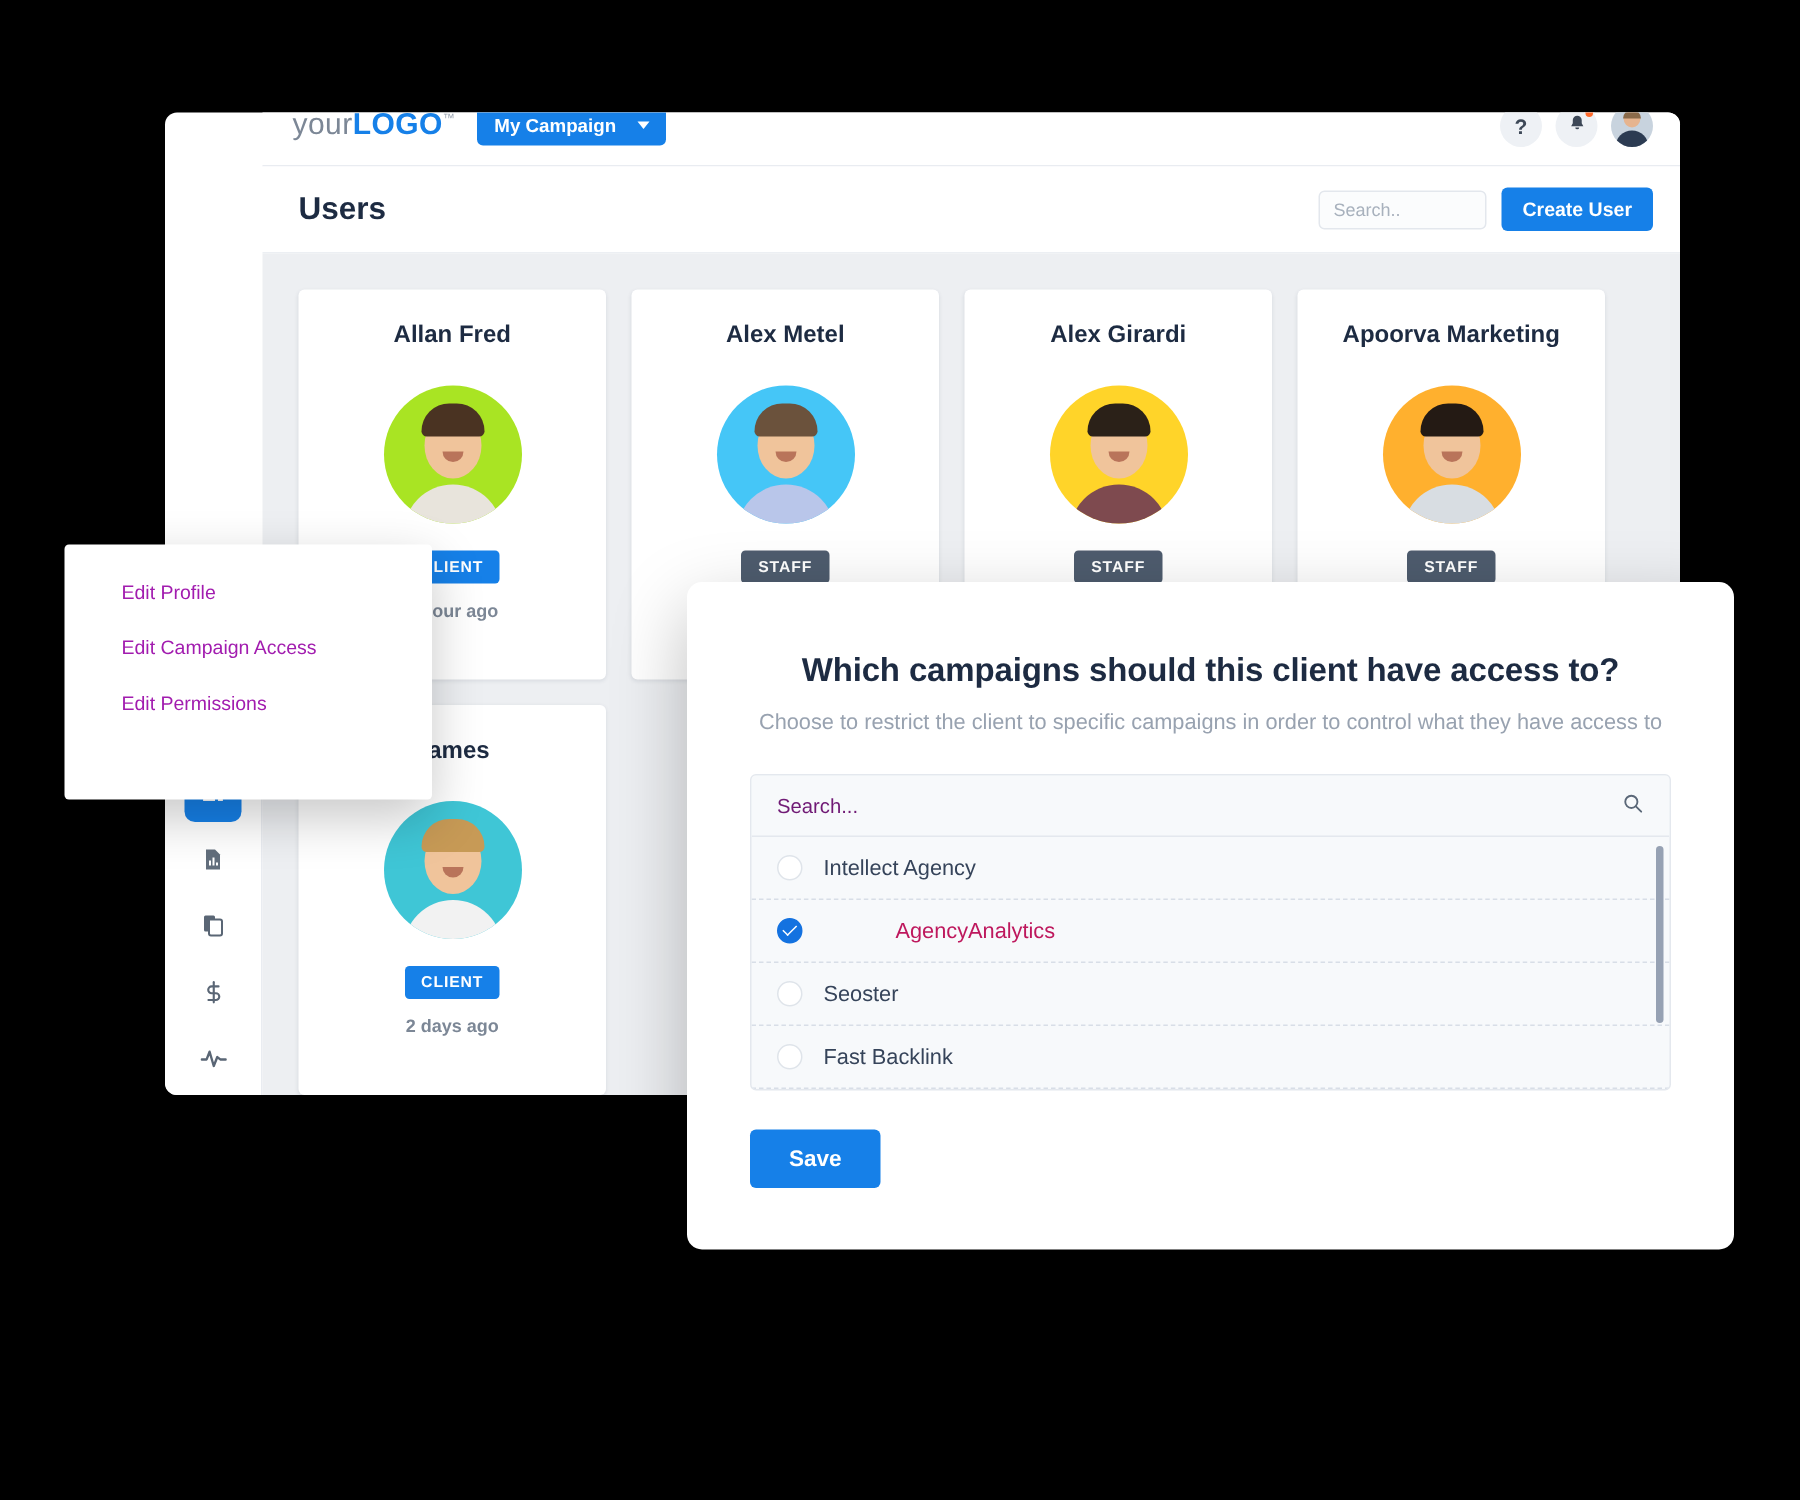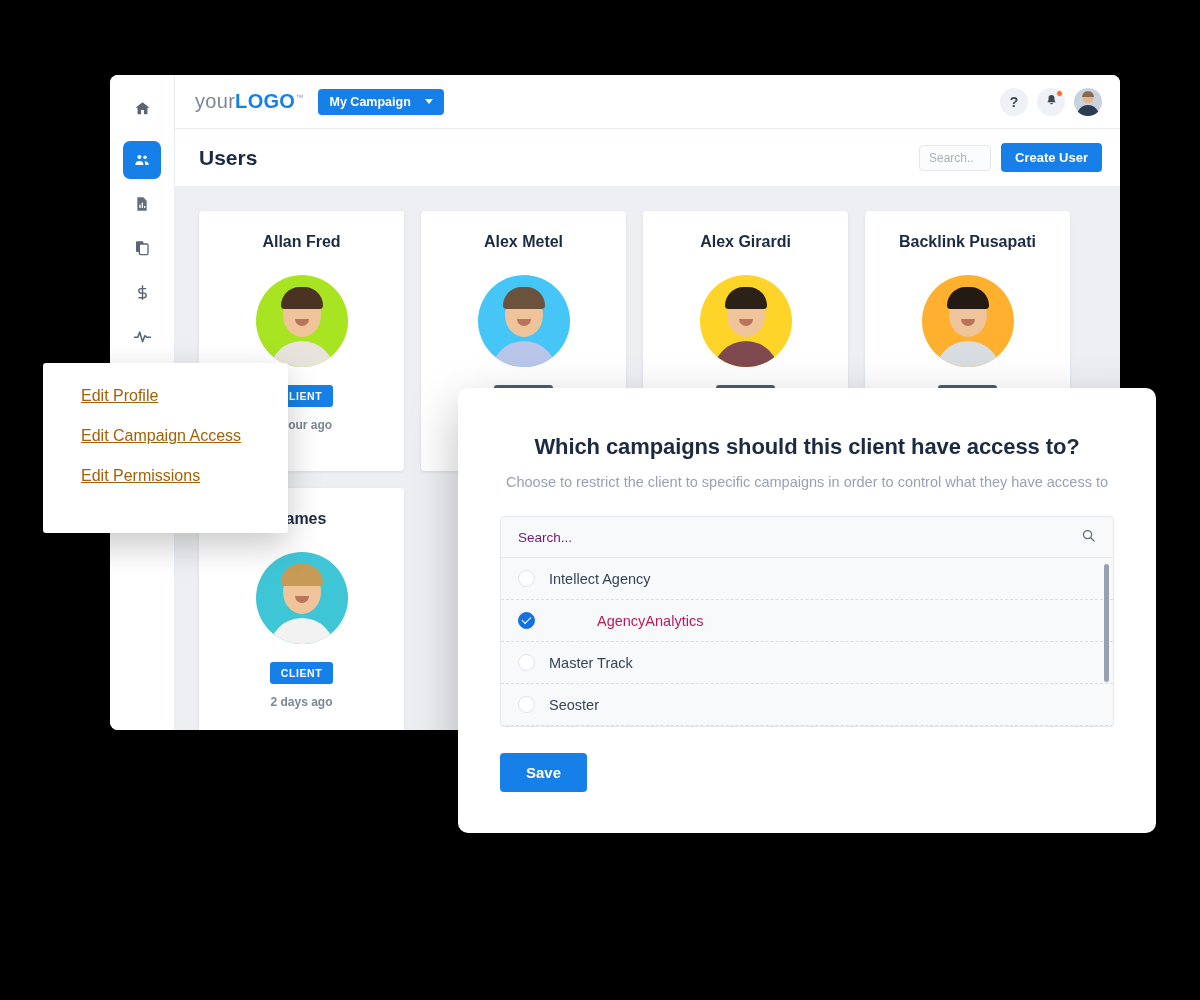--- a/index.html
+++ b/index.html
@@ -13,20 +13,21 @@
 
   
   .app-window {
     position: absolute; left: 110px; top: 75px;
     width: 1010px; height: 655px;
     background: #ffffff;
     border-radius: 8px;
     box-shadow: 0 14px 42px rgba(0,0,0,.30);
     overflow: hidden;
     display: flex;
+    align-items: flex-end;
   }
 
   
   .sidebar {
     width: 65px; flex: 0 0 65px;
     background: #ffffff;
     border-right: 1px solid #e9ecf1;
     display: flex; flex-direction: column;
     align-items: center;
     padding-top: 14px;
@@ -97,21 +98,21 @@
   .pagehead {
     height: 58px; flex: 0 0 58px;
     background: #ffffff;
     display: flex; align-items: center;
     padding: 0 18px 0 24px;
     border-bottom: 1px solid #eceff3;
   }
   .page-title { font-size: 21px; font-weight: 700; color: #1d2b42; }
   .pagehead-right { margin-left: auto; display: flex; align-items: center; gap: 10px; }
   .search-box {
-    width: 72px; height: 26px;
+    width: 112px; height: 26px;
     border: 1px solid #e3e7ed; border-radius: 4px;
     background: #fbfcfd;
     display: flex; align-items: center; padding: 0 9px;
     font-size: 12px; color: #a8b1bd;
   }
   .btn-primary {
     background: #1680e8; color: #fff;
     font-size: 13px; font-weight: 600;
     padding: 7px 14px; border-radius: 4px;
     border: none; cursor: pointer;
@@ -157,22 +158,22 @@
   
   .ctx-menu {
     position: absolute; left: 43px; top: 363px;
     width: 245px; height: 170px;
     background: #ffffff;
     border-radius: 3px;
     box-shadow: 0 12px 34px rgba(0,0,0,.22);
     padding: 24px 0 0 38px;
   }
   .ctx-item {
-    font-size: 16px; color: #a16207;
-    margin-bottom: 22px; cursor: pointer; text-decoration: underline;
+    font-size: 13px; color: #a21caf;
+    margin-bottom: 22px; cursor: pointer;
   }
 
   
   .modal {
     position: absolute; left: 458px; top: 388px;
     width: 698px; height: 445px;
     background: #ffffff;
     border-radius: 10px;
     box-shadow: 0 18px 50px rgba(0,0,0,.26);
     padding: 46px 42px 0 42px;
@@ -371,21 +372,21 @@
               <div class="uavatar" style="background:#ffd429">
                 <span class="uav-body" style="background:#7e4a4f"></span>
                 <span class="uav-head"></span>
                 <span class="uav-hair" style="background:#2b2118"></span>
                 <span class="uav-smile"></span>
               </div>
               <div class="badge staff">STAFF</div>
               <div class="uago"></div>
             </div>
             <div class="ucard">
-              <div class="uname">Backlink Pusapati</div>
+              <div class="uname">Apoorva Marketing</div>
               <div class="uavatar" style="background:#ffb02e">
                 <span class="uav-body" style="background:#d8dde2"></span>
                 <span class="uav-head"></span>
                 <span class="uav-hair" style="background:#241a14"></span>
                 <span class="uav-smile"></span>
               </div>
               <div class="badge staff">STAFF</div>
               <div class="uago"></div>
             </div>
             <div class="ucard">
@@ -429,25 +430,25 @@
           <div class="prow">
             <span class="radio"></span>
             <span class="prow-label">Intellect Agency</span>
           </div>
           <div class="prow selected">
             <span class="radio checked"></span>
             <span class="prow-label">AgencyAnalytics</span>
           </div>
           <div class="prow">
             <span class="radio"></span>
-            <span class="prow-label">Master Track</span>
+            <span class="prow-label">Seoster</span>
           </div>
           <div class="prow">
             <span class="radio"></span>
-            <span class="prow-label">Seoster</span>
+            <span class="prow-label">Fast Backlink</span>
           </div>
           <div class="scroll-track">
           <div class="scroll-thumb"></div>
         </div>
       </div>
     </div>
 
     <div class="modal-save">
       <button class="btn-save">Save</button>
     </div>

